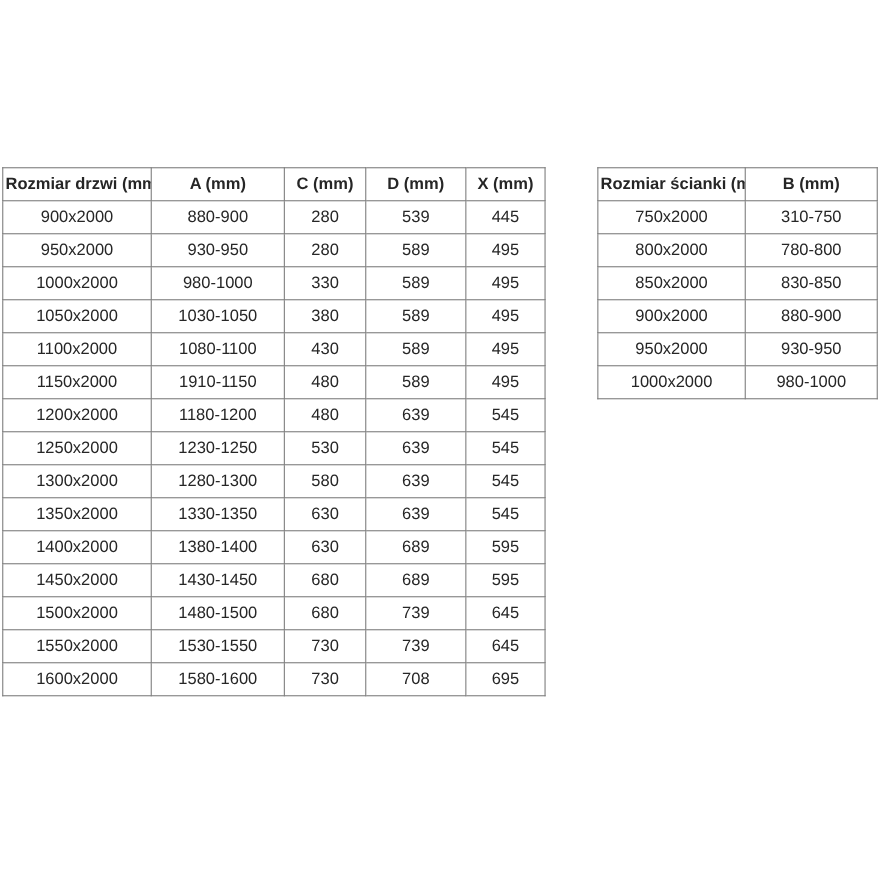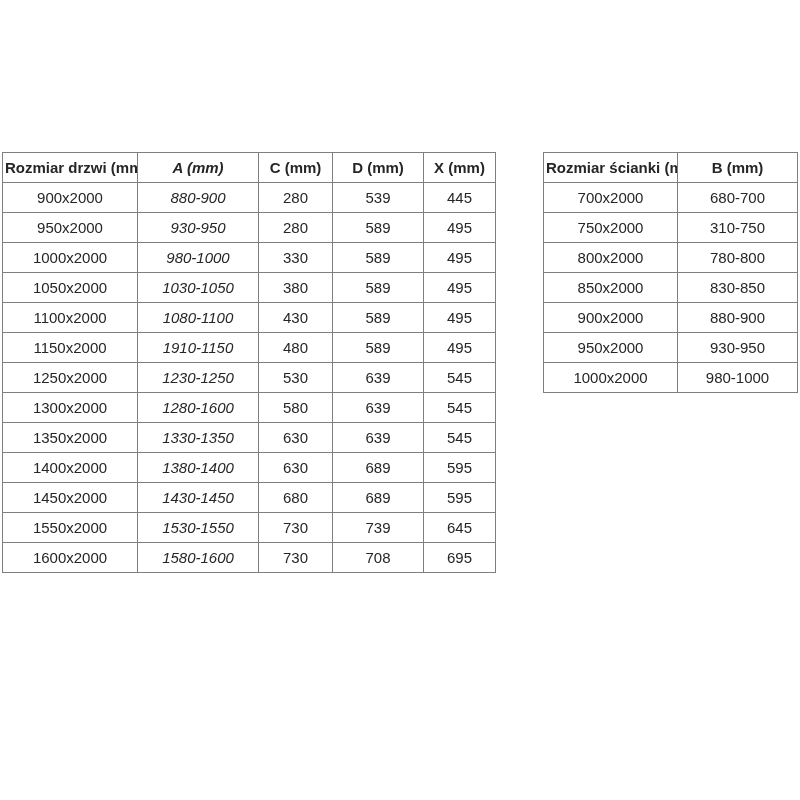--- a/index.html
+++ b/index.html
@@ -30,21 +30,21 @@
     color: #262626;
     white-space: nowrap;
     overflow: hidden;
     padding: 0 2px;
   }
   table.spec-table th {
     font-weight: bold;
   }
   #door-table { left: 2px; top: 152px; width: 477px; }
   #door-table th:nth-child(1), #door-table td:nth-child(1) { width: 135px; }
-  #door-table th:nth-child(2), #door-table td:nth-child(2) { width: 121px; font-style: italic; }
+  #door-table th:nth-child(2), #door-table td:nth-child(2) { width: 121px; }
   #door-table th:nth-child(3), #door-table td:nth-child(3) { width: 74px; text-align: center; }
   #door-table th:nth-child(4), #door-table td:nth-child(4) { width: 91px; }
   #door-table th:nth-child(5), #door-table td:nth-child(5) { width: 72px; margin-top: 48px; }
 
   #wall-table { left: 543px; top: 152px; width: 254px; }
   #wall-table th:nth-child(1), #wall-table td:nth-child(1) { width: 134px; }
   #wall-table th:nth-child(2), #wall-table td:nth-child(2) { width: 120px; }
 </style>
 </head>
 <body>
@@ -97,29 +97,36 @@
           <td>495</td>
         </tr>
         <tr>
           <td>1150x2000</td>
           <td>1910-1150</td>
           <td>480</td>
           <td>589</td>
           <td>495</td>
         </tr>
         <tr>
+          <td>1200x2000</td>
+          <td>1180-1200</td>
+          <td>480</td>
+          <td>639</td>
+          <td>545</td>
+        </tr>
+        <tr>
           <td>1250x2000</td>
           <td>1230-1250</td>
           <td>530</td>
           <td>639</td>
           <td>545</td>
         </tr>
         <tr>
           <td>1300x2000</td>
-          <td>1280-1600</td>
+          <td>1280-1300</td>
           <td>580</td>
           <td>639</td>
           <td>545</td>
         </tr>
         <tr>
           <td>1350x2000</td>
           <td>1330-1350</td>
           <td>630</td>
           <td>639</td>
           <td>545</td>
@@ -132,20 +139,27 @@
           <td>595</td>
         </tr>
         <tr>
           <td>1450x2000</td>
           <td>1430-1450</td>
           <td>680</td>
           <td>689</td>
           <td>595</td>
         </tr>
         <tr>
+          <td>1500x2000</td>
+          <td>1480-1500</td>
+          <td>680</td>
+          <td>739</td>
+          <td>645</td>
+        </tr>
+        <tr>
           <td>1550x2000</td>
           <td>1530-1550</td>
           <td>730</td>
           <td>739</td>
           <td>645</td>
         </tr>
         <tr>
           <td>1600x2000</td>
           <td>1580-1600</td>
           <td>730</td>
@@ -156,24 +170,20 @@
     </table>
   <table id="wall-table" class="spec-table">
       <thead>
         <tr>
           <th>Rozmiar ścianki (mm)</th>
           <th>B (mm)</th>
         </tr>
       </thead>
       <tbody>
         <tr>
-          <td>700x2000</td>
-          <td>680-700</td>
-        </tr>
-        <tr>
           <td>750x2000</td>
           <td>310-750</td>
         </tr>
         <tr>
           <td>800x2000</td>
           <td>780-800</td>
         </tr>
         <tr>
           <td>850x2000</td>
           <td>830-850</td>

